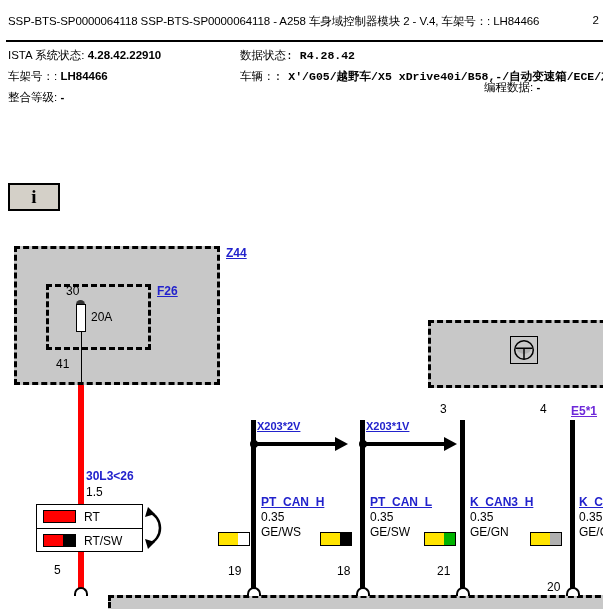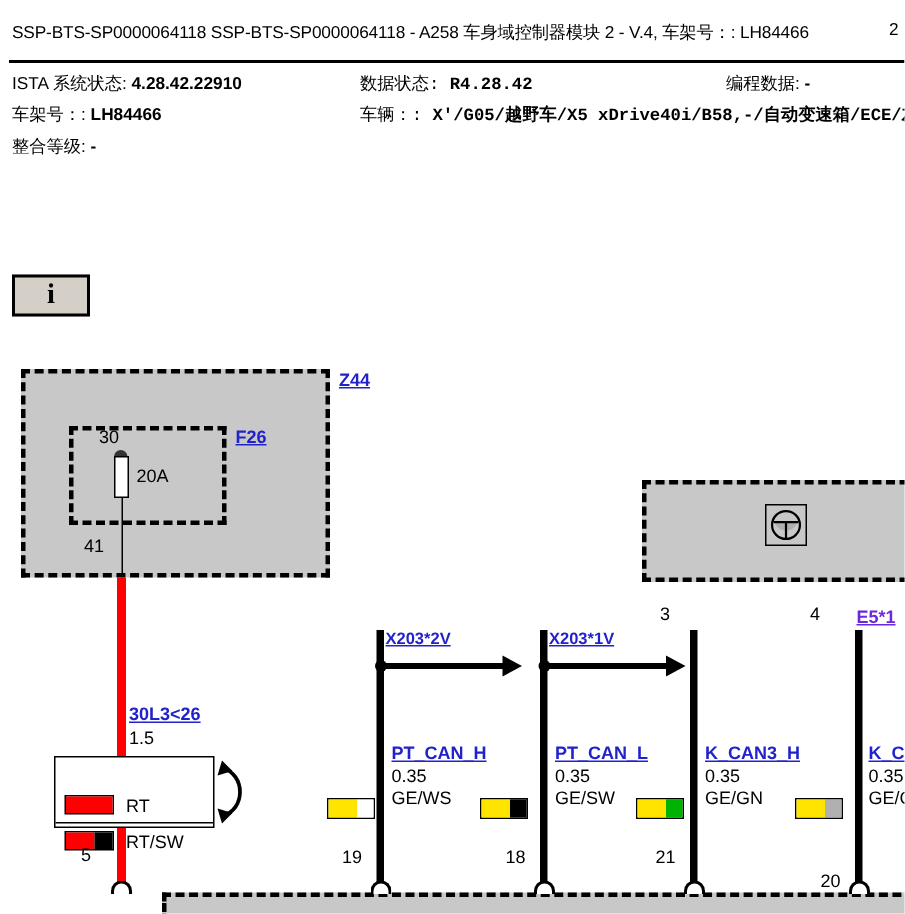--- a/index.html
+++ b/index.html
@@ -24,21 +24,21 @@
   .hdr-rule{
     position:absolute;left:6px;top:40px;width:597px;height:2px;background:#000;
   }
 
   
   .info-table{position:absolute;left:6px;top:48px;width:597px;}
   .info-row{position:relative;height:21px;}
   .cell{position:absolute;font-size:11.5px;white-space:nowrap;}
   .c1{left:2px;}
   .c2{left:234px;font-family:Liberation Mono, monospace;}
-  .c3{left:478px;}
+  .c3{left:478px;margin-top:32px;}
   .cell b{font-weight:bold;}
   .wide{overflow:hidden;}
 
   
   .info-btn{
     position:absolute;left:8px;top:183px;width:52px;height:28px;
     background:#d4d0c8;border:2px solid #000;
     box-sizing:border-box;
     display:flex;align-items:center;justify-content:center;
     font-family:"Liberation Serif","DejaVu Serif",serif;
@@ -81,34 +81,34 @@
     position:absolute;left:80.5px;top:100px;width:1.5px;height:53px;background:#000;
   }
   
   .red-wire{
     position:absolute;left:78px;top:153px;width:6px;height:208px;background:#ff0000;
   }
 
   
   .w-desig{
     position:absolute;left:86px;top:237px;
-    font-size:12px;color:#2222cc;text-decoration:underline;font-weight:bold;
+    font-size:12px;color:#2222cc;font-weight:bold;
   }
   .w-size{position:absolute;left:86px;top:253px;font-size:12px;}
 
   
   .legend{
     position:absolute;left:36px;top:272px;width:107px;height:48px;
     border:1.5px solid #000;box-sizing:border-box;background:#fff;
   }
   .legend-row{
     position:relative;height:23px;display:flex;align-items:center;
     box-sizing:border-box;
   }
-  .legend-row.first{border-bottom:1.5px solid #000;height:24px;margin-top:20px;}
+  .legend-row.first{border-bottom:1.5px solid #000;height:24px;}
   .sw{
     width:33px;height:13px;margin-left:6px;border:1px solid #000;
     display:flex;box-sizing:border-box;
   }
   .sw i{display:block;height:100%;}
   .legend-txt{margin-left:8px;font-size:12px;}
   
   .legend-arrow{position:absolute;left:144px;top:272px;width:26px;height:48px;}
 
   .pin5{position:absolute;left:54px;top:331px;font-size:12px;}

